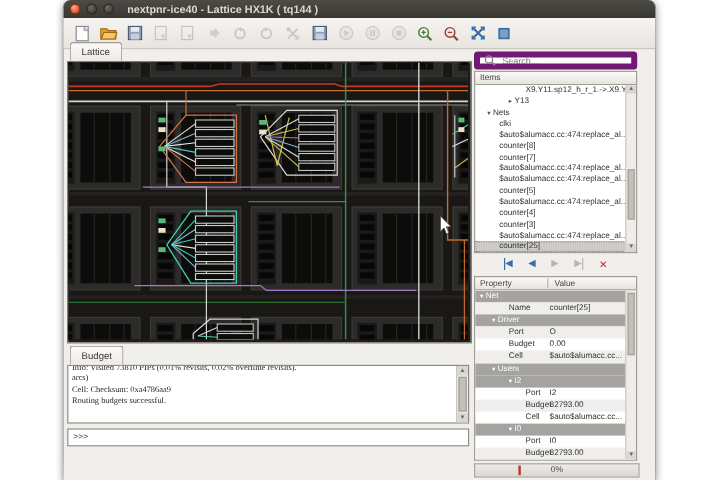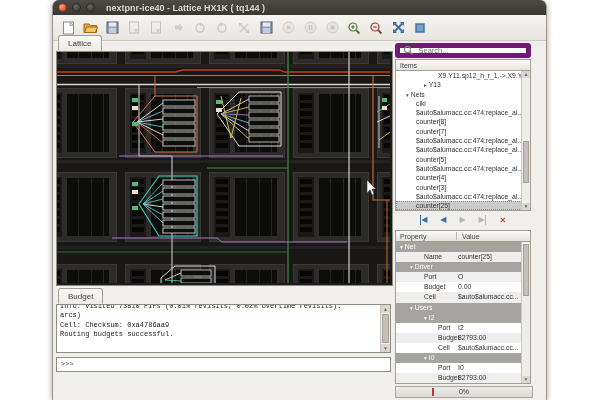--- a/index.html
+++ b/index.html
@@ -23,21 +23,21 @@
   
   .tab{position:absolute;background:linear-gradient(#fbfaf8,#eeebe7);border:1px solid #a29e96;
     border-bottom:1px solid #eeebe7;border-radius:3px 3px 0 0;font-size:8px;color:#3c3c3c;
     padding:3px 9px 2px 9px;z-index:3;}
   
   .canvas{position:absolute;left:3px;top:51px;width:335px;height:233px;background:#1d1c1a;
     border:1px solid #8e8b85;z-index:2;}
   
   .conbox{position:absolute;left:3px;top:304px;width:335px;height:49px;background:#fff;
     border:1px solid #8f8c86;box-sizing:border-box;overflow:hidden;}
-  .conlines{margin:-3px 12px 0 3px;font-family:Liberation Mono, monospace;
+  .conlines{margin:-3px 12px 0 3px;font-family:Liberation Serif, serif;
     font-size:7px;line-height:9.4px;color:#222;white-space:nowrap;}
   .consb{position:absolute;right:0;top:0;bottom:0;width:9px;background:#efede9;border-left:1px solid #c9c5bf;}
   .sbarrow{position:absolute;left:0;right:0;height:8px;background:#dad7d2;color:#6b6862;
     font-size:5px;text-align:center;line-height:8px;}
   .sbthumb{position:absolute;left:1px;right:1px;background:#c3c0ba;border:1px solid #a5a19a;}
   .coninput{position:absolute;left:3px;top:357px;width:335px;height:15px;background:#fff;
     border:1px solid #8f8c86;box-sizing:border-box;font-family:"DejaVu Sans Mono","Liberation Mono",monospace;
     font-size:7px;color:#555;line-height:13px;padding-left:4px;}
   
   .search{position:absolute;left:342px;top:43px;width:136px;height:15px;background:#fff;

